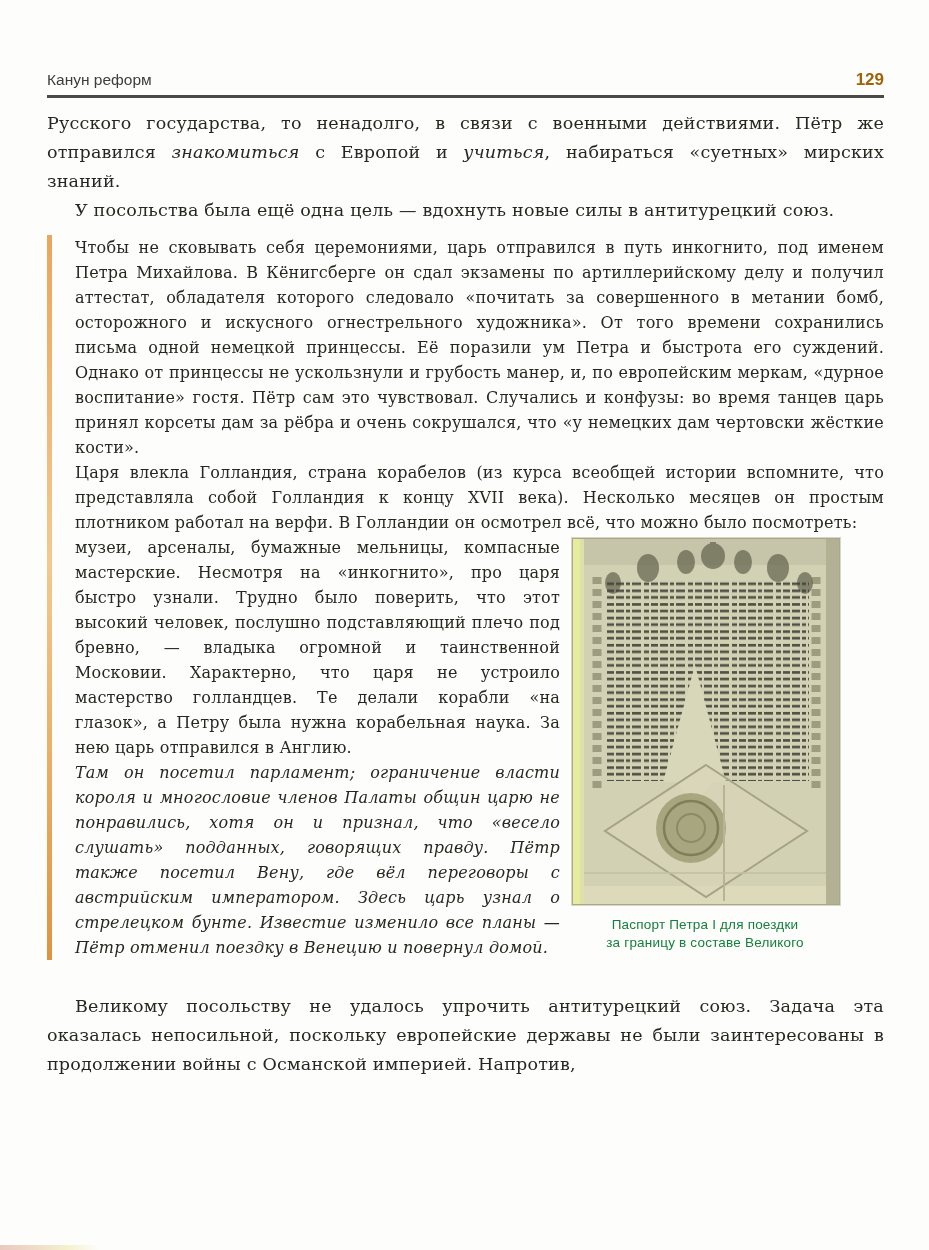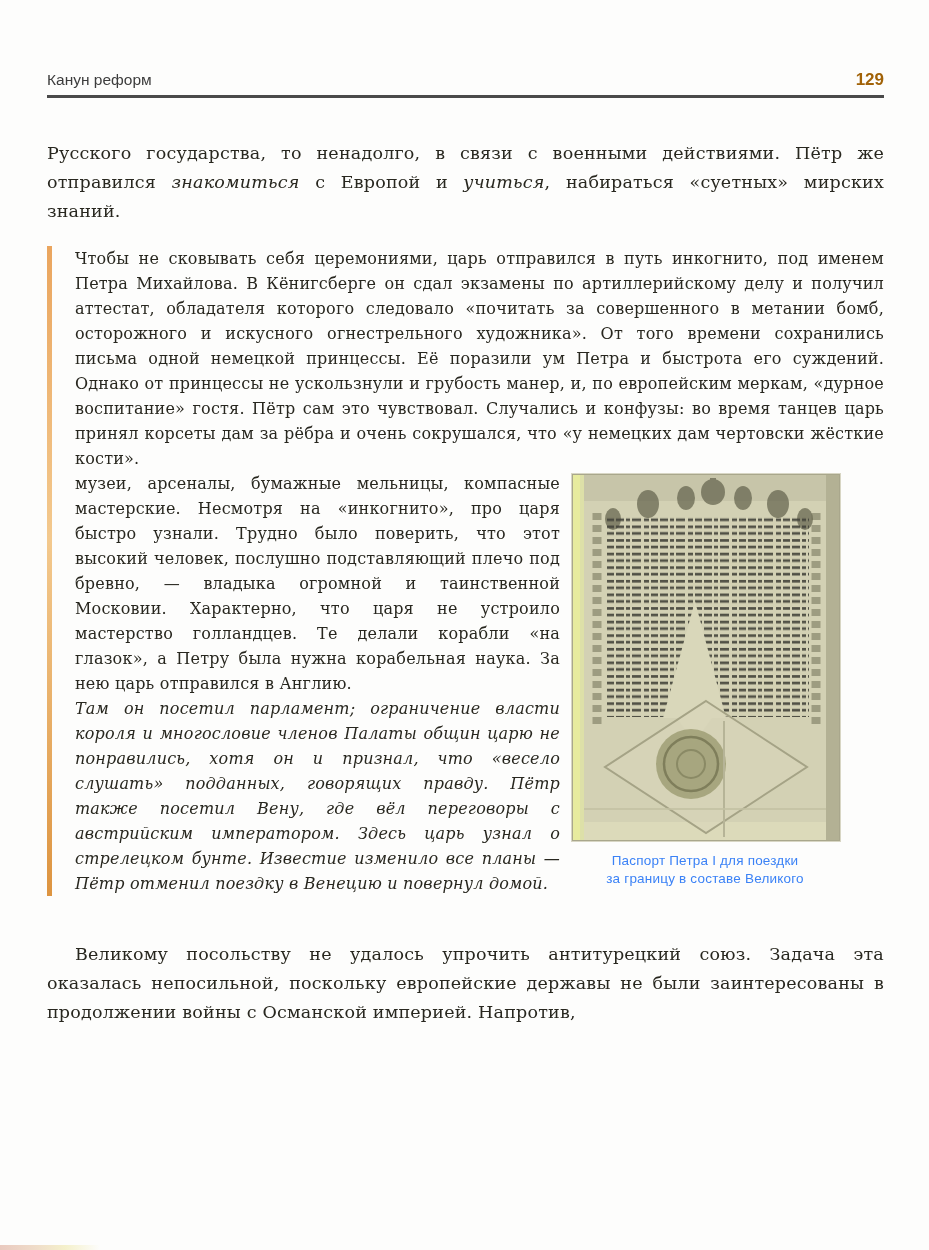--- a/index.html
+++ b/index.html
@@ -14,30 +14,30 @@
     overflow: hidden;
   }
   .running-head {
     display: flex; justify-content: space-between; align-items: baseline;
     font-family: "Liberation Sans", sans-serif;
     font-size: 15.5px; color: #3d3d3d;
   }
   .rh-num { font-weight: bold; font-size: 17px; color: #a16207; }
   .head-rule { height: 2.5px; background: #4a4a4a; margin-top: 5px; }
 
-  .body-text { margin-top: 41px; }
+  .body-text { margin-top: 11px; }
   .para {
     font-size: 17.5px; line-height: 29px;
     text-align: justify; letter-spacing: 0.2px;
     hyphens: manual;
   }
   .indent { text-indent: 28px; }
 
   .inset {
-    margin-top: 20px;
+    margin-top: 10px;
     border-left: 5px solid #000000;
     border-image: linear-gradient(#eaa55e, #f3c98e 45%, #dd9440) 1;
     padding-left: 23px;
   }
   .ipara {
     font-size: 16px; line-height: 25px;
     text-align: justify; letter-spacing: 0.2px;
     hyphens: manual;
   }
   .narrow { margin-right: 324px; font-style: italic; }
@@ -48,47 +48,49 @@
     font-family: "Liberation Sans", sans-serif;
   }
   .photo {
     width: 266px; margin-left: 12px;
     border: 1px solid #a9a78c;
     line-height: 0;
     box-shadow: 0 0 0 1px #d8d6c4;
   }
   .figcap {
     width: 266px; margin-left: 12px; margin-top: 11px;
-    text-align: center; font-size: 13.5px; line-height: 18px; color: #3b82f6;
+    text-align: center; font-size: 13.5px; line-height: 18px; color: #15803d;
   }
-  .outro { margin-top: 44px; }
+  .outro { margin-top: 32px; }
 
   .edge-smudge {
     position: absolute; left: 0; bottom: 0;
     width: 100px; height: 5px; opacity: 0.85;
     background: linear-gradient(90deg, #e6c0b4, #edd6c0 35%, #f3eec2 65%, rgba(255,255,255,0));
   }
 </style>
 </head>
 <body>
 
 <div class="page">
 
   <header class="running-head">
     <span class="rh-title">Канун реформ</span>
     <span class="rh-num">129</span>
   </header>
   <div class="head-rule"></div>
 
   <div class="body-text">
     <div class="para"><span>Русского государства, то ненадолго, в связи с военными действиями. Пётр же отправился </span><i>знакомиться</i><span> с Европой и </span><i>учиться</i><span>, набираться «суетных» мирских знаний.</span></div>
+    <div class="para indent">У посольства была ещё одна цель — вдохнуть новые силы в анти­турецкий союз.</div>
   </div>
 
   <aside class="inset">
     <div class="ipara">Чтобы не сковывать себя церемониями, царь отправился в путь инког­нито, под именем Петра Михайлова. В Кёнигсберге он сдал экзамены по артиллерийскому делу и получил аттестат, обладателя которого следовало «почитать за совершенного в метании бомб, осторожного и искусного огне­стрельного художника». От того времени сохранились письма одной немец­кой принцессы. Её поразили ум Петра и быстрота его суждений. Однако от принцессы не ускользнули и грубость манер, и, по европейским меркам, «дурное воспитание» гостя. Пётр сам это чувствовал. Случались и конфузы: во время танцев царь принял корсеты дам за рёбра и очень сокрушался, что «у немецких дам чертовски жёсткие кости».</div>
+    <div class="ipara">Царя влекла Голландия, страна корабелов (из курса всеобщей истории вспомните, что представляла собой Голландия к концу XVII века). Не­сколько месяцев он простым плотником работал на верфи. В Голландии он осмотрел всё, что можно было посмотреть:</div>
     <div class="ipara">
       <figure class="fig" style="margin:3px 0 4px 0;">
         <div class="photo">
           <svg width="266" height="365" viewBox="0 0 266 365" role="img">
             <rect width="266" height="365" fill="#d3d1b4"></rect>
             <rect width="7" height="365" fill="#e7eb9e"></rect>
             <rect x="7" width="4" height="365" fill="#dde0a8"></rect>
             <rect x="253" width="13" height="365" fill="#b3b194"></rect>
             <rect x="11" y="0" width="242" height="26" fill="#c7c5a9"></rect>
             <rect x="11" y="347" width="242" height="18" fill="#dcdaba"></rect>

